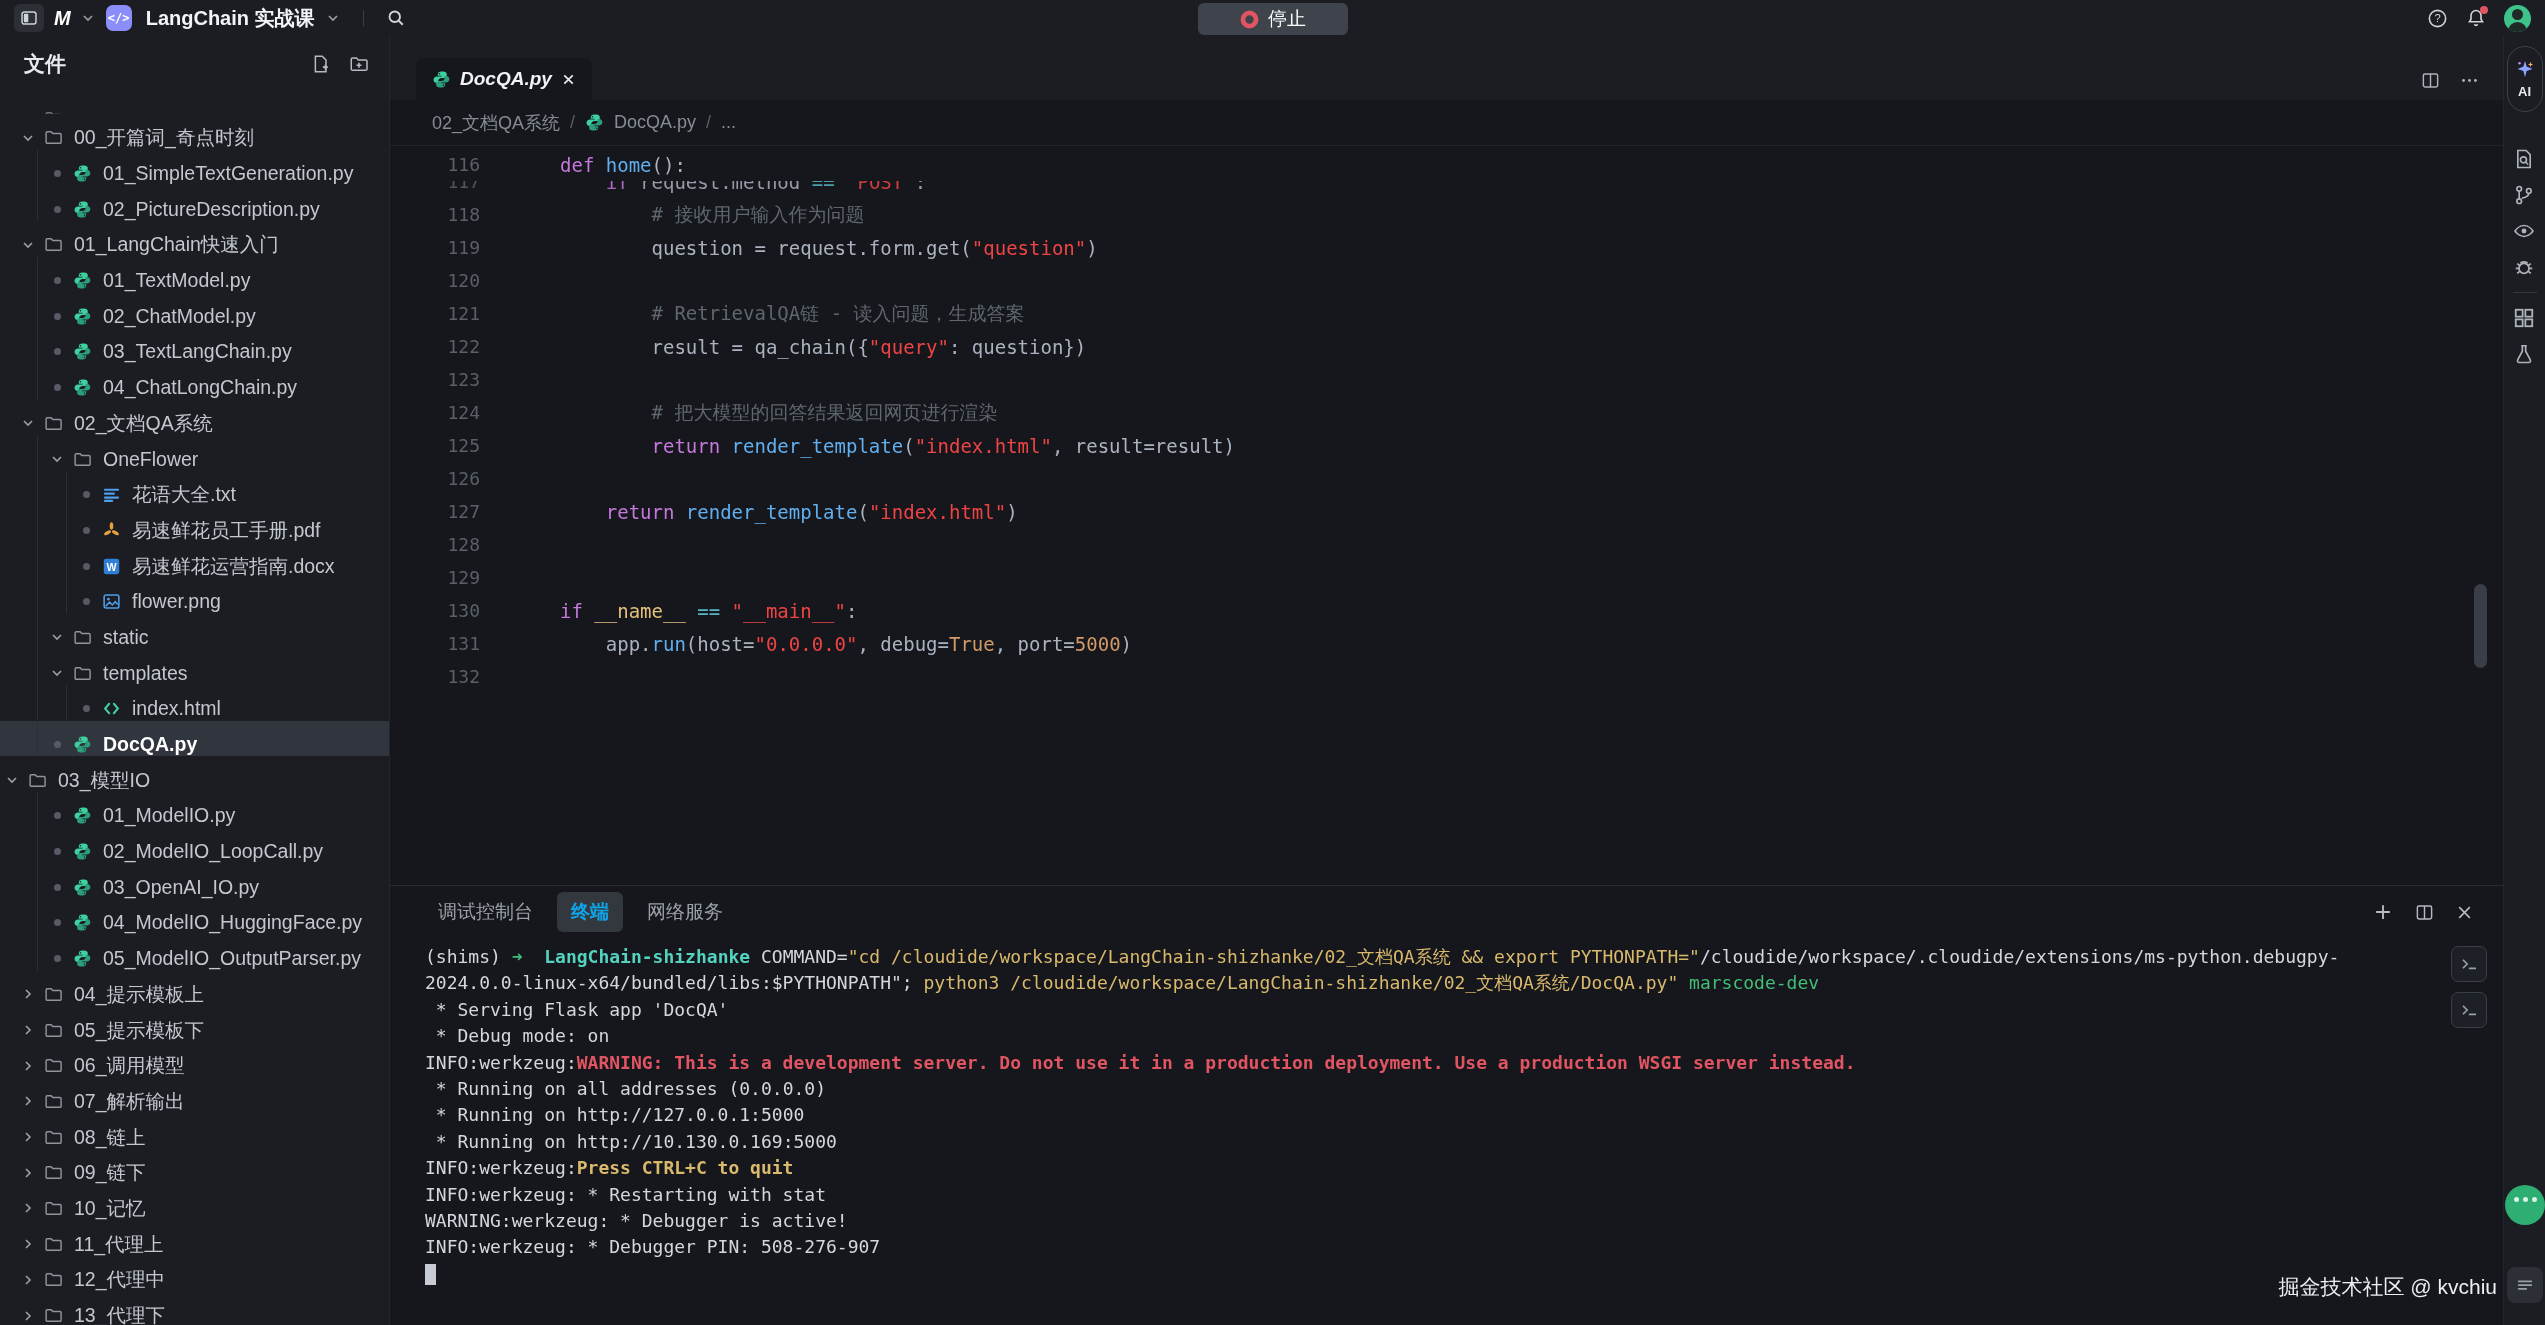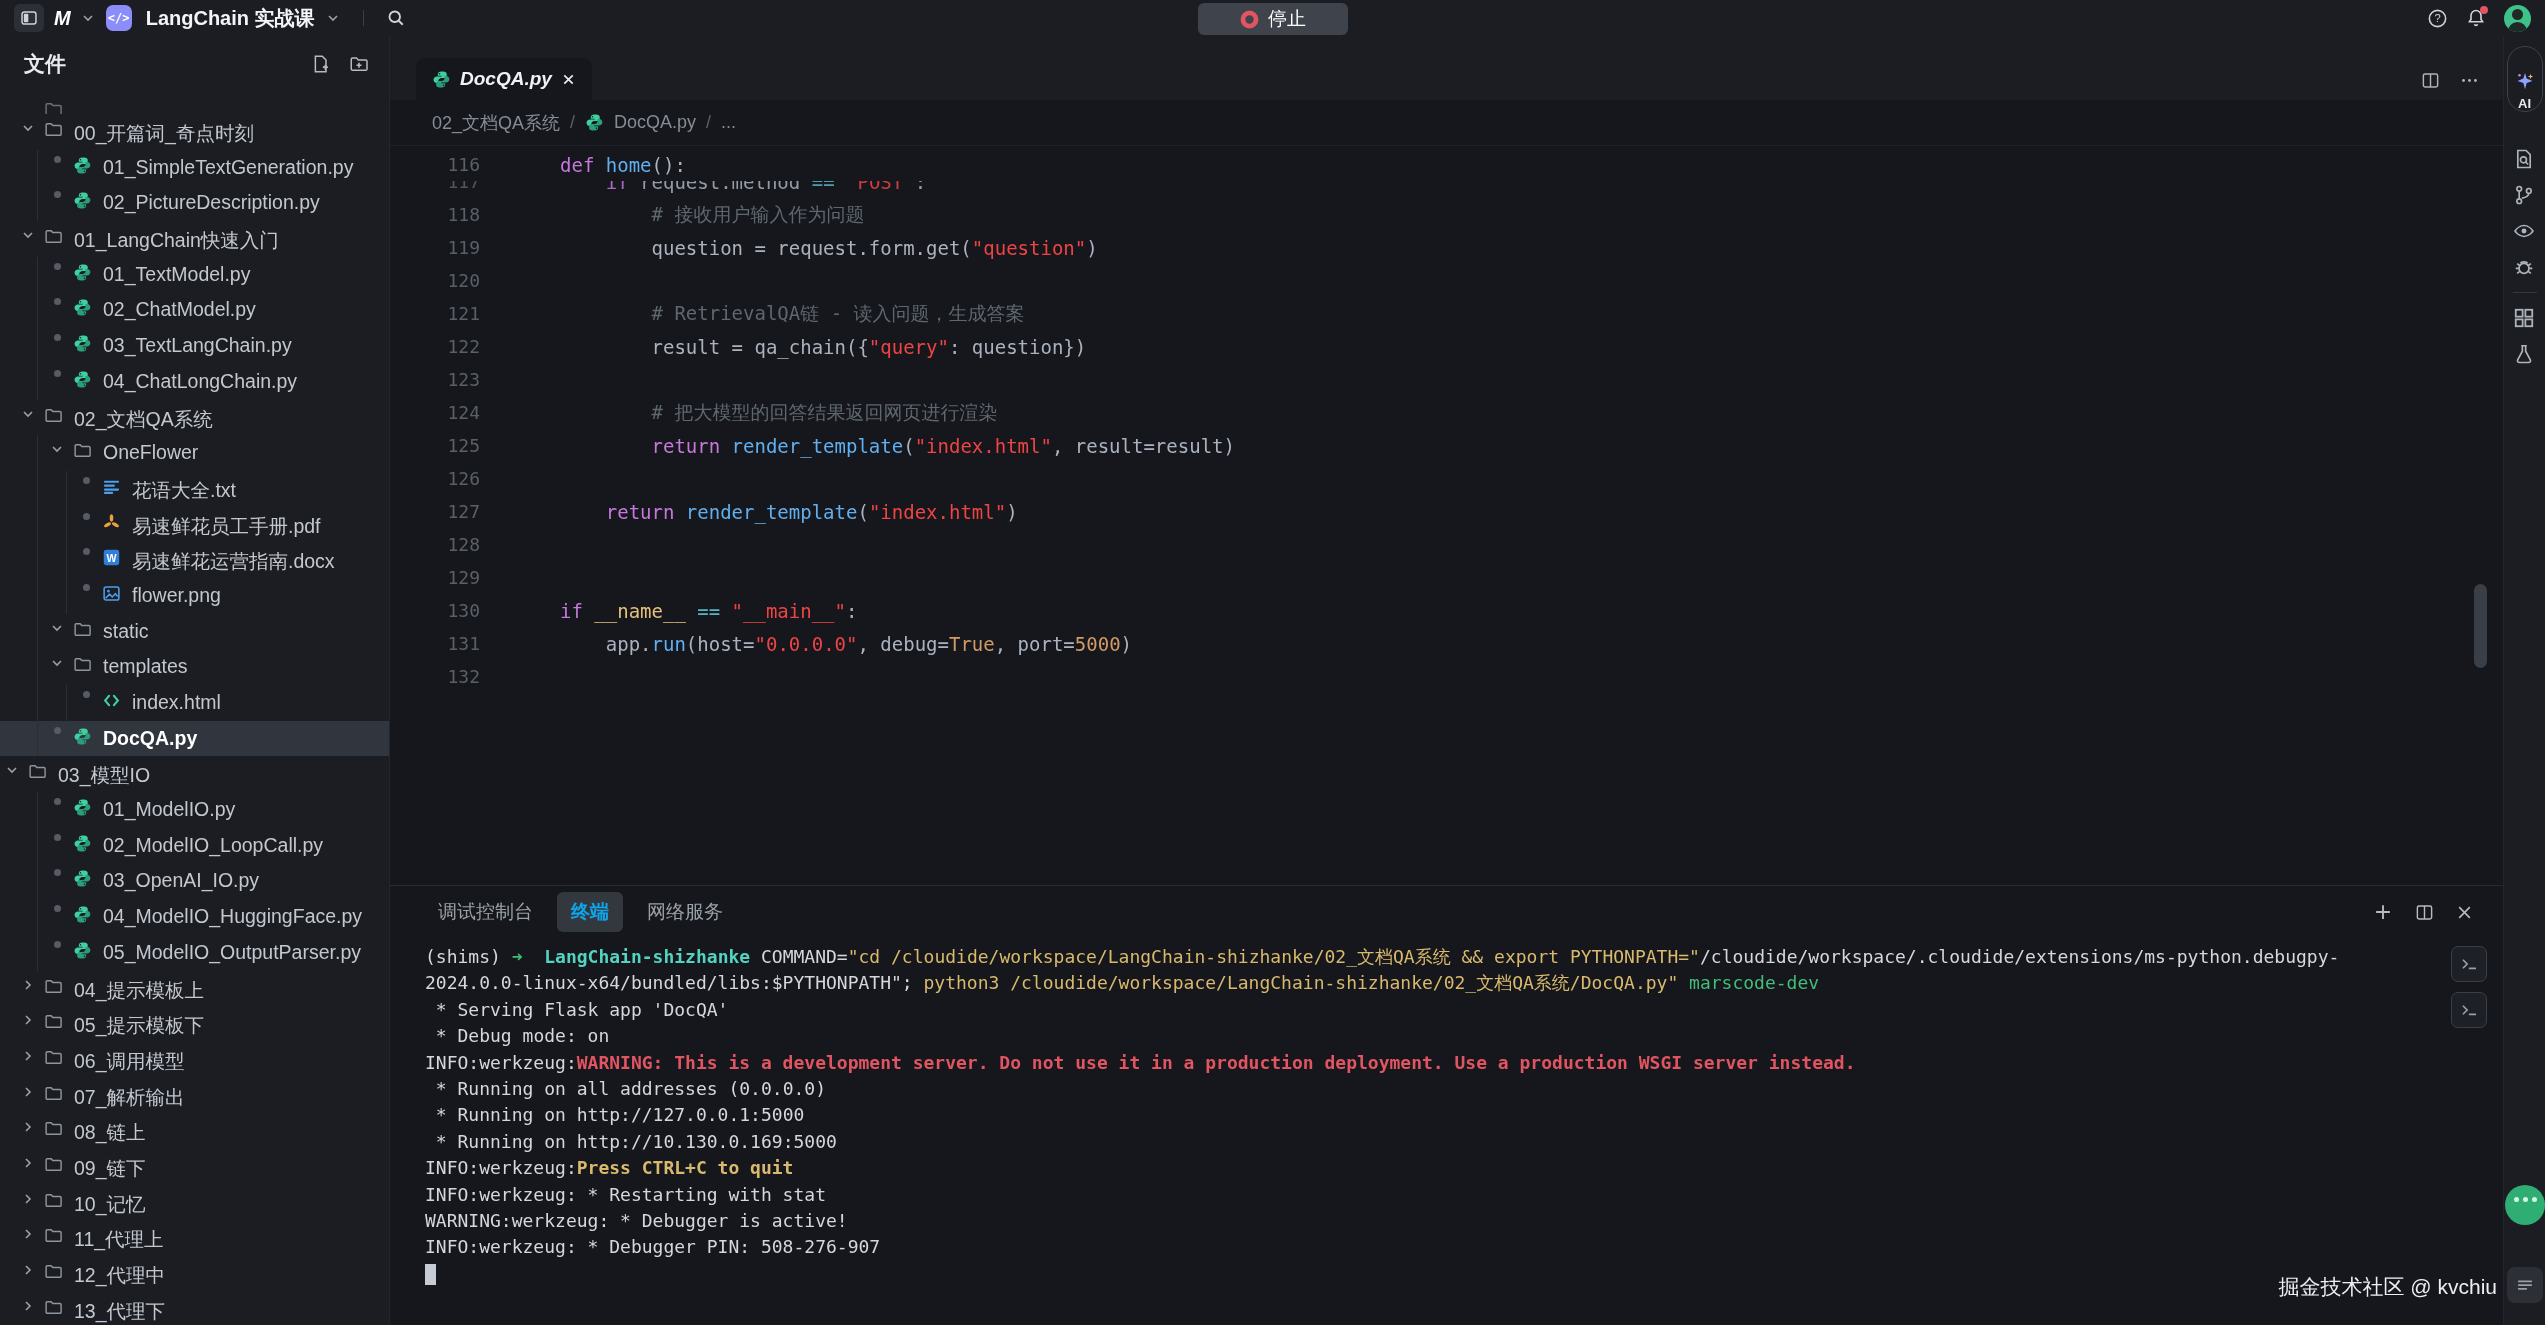--- a/index.html
+++ b/index.html
@@ -32,21 +32,21 @@
   
   .sidebar { width:390px; background:#1b1d23; flex:0 0 390px; display:flex; flex-direction:column; border-right:1px solid #24262d; }
   .sidebar-head { height:56px; display:flex; align-items:center; padding:0 20px 0 24px; }
   .sidebar-title { color:#e8eaee; font-size:21px; font-weight:bold; }
   .sidebar-head-icons { margin-left:auto; display:flex; gap:18px; }
   .tree { flex:1; overflow:hidden; }
   .trow { position:relative; height:35.7px; display:flex; align-items:center; color:#c3c8cf; font-size:19.5px; white-space:nowrap; }
   .trow.selected { background:#31353d; color:#ffffff; font-weight:bold; }
   .trow.clipped { height:22px; overflow:hidden; }
   .trow.clipped .tr-inner { transform:translateY(9px); opacity:.7; }
-  .tr-inner { display:flex; align-items:flex-start; height:35.7px;margin-top:12px; }
+  .tr-inner { display:flex; align-items:center; height:35.7px;margin-top:12px; }
   .guide { position:absolute; top:0; bottom:0; width:1px; background:#2b2e35; }
   .chev-box { width:24px; display:flex; justify-content:center; flex:0 0 24px; }
   .dot { width:7px; height:7px; border-radius:50%; background:#565c66; }
   .ticon { width:26px; display:flex; justify-content:center; margin-right:8px; flex:0 0 26px; }
 
   
   .center { flex:1; display:flex; flex-direction:column; min-width:0; position:relative; background:#15171c; }
   .tabbar { height:64px; background:#1b1d23; display:flex; align-items:flex-end; padding-left:26px; flex:0 0 64px; }
   .tab { height:42px; min-width:172px; background:#15171c; border-radius:9px 9px 0 0; display:flex; align-items:center; gap:9px; padding:0 16px; }
   .tab-label { color:#f0f2f5; font-size:19px; font-style:italic; font-weight:bold; }
@@ -73,21 +73,21 @@
   .tline { white-space:pre-wrap; }
   .t-pl{color:#d4d7dd;} .t-yl{color:#d9b96c;} .t-ylb{color:#d9b96c;font-weight:bold;}
   .t-gr{color:#43bd78;} .t-ar{color:#43bd78;font-weight:bold;} .t-tl{color:#53d3c0;font-weight:bold;}
   .t-rd{color:#e05561;font-weight:bold;}
   .cursor { display:inline-block; width:11px; height:21px; background:#c7ccd4; vertical-align:middle; }
   .term-side { position:absolute; right:16px; top:60px; display:flex; flex-direction:column; gap:10px; }
   .sess { width:36px; height:36px; border:1px solid #3a3e46; border-radius:7px; display:flex; align-items:center; justify-content:center; background:#1d2026; }
 
   
   .rightbar { width:42px; flex:0 0 42px; background:#1b1d23; border-left:1px solid #24262d; display:flex; flex-direction:column; align-items:center; padding-top:10px; }
-  .ai-pill { width:36px; height:66px; border:1px solid #3e424a; border-radius:18px; display:flex; flex-direction:column; align-items:center; justify-content:flex-end; gap:5px; margin-bottom:22px; }
+  .ai-pill { width:36px; height:66px; border:1px solid #3e424a; border-radius:18px; display:flex; flex-direction:column; align-items:center; justify-content:center; gap:5px; margin-bottom:22px; }
   .ai-label { color:#e8eaee; font-size:13px; font-weight:bold; }
   .rb-icon { margin:14px 0; }
   .rb-div { width:24px; height:1px; background:#34373e; margin:12px 0; }
   .bubble { width:40px; height:40px; border-radius:50%; background:#2fae73; margin-top:auto; position:relative; }
   .bubble i { position:absolute; width:5px; height:5px; border-radius:50%; background:#d8f5e6; }
   .widgeticon { width:36px; height:36px; border-radius:8px; background:#2c2f36; display:flex; align-items:center; justify-content:center; margin:42px 0 22px; }
 
   .watermark { position:absolute; right:48px; bottom:24px; color:#eceef1; font-size:21px; z-index:5; }
   svg { display:block; }
 </style>

